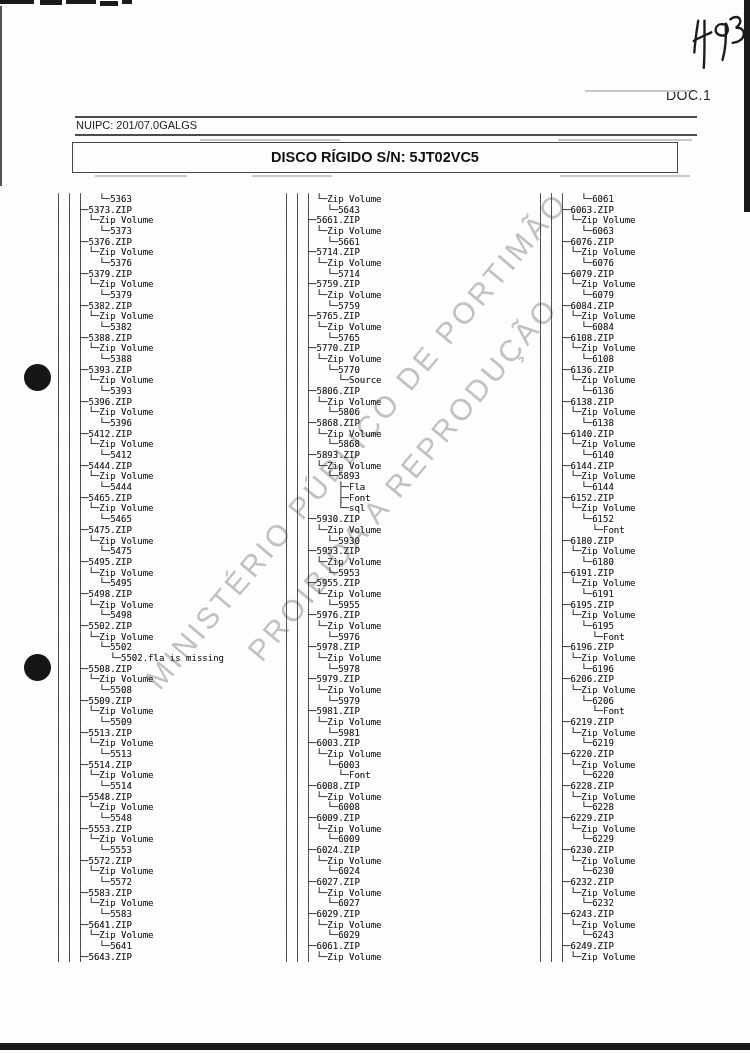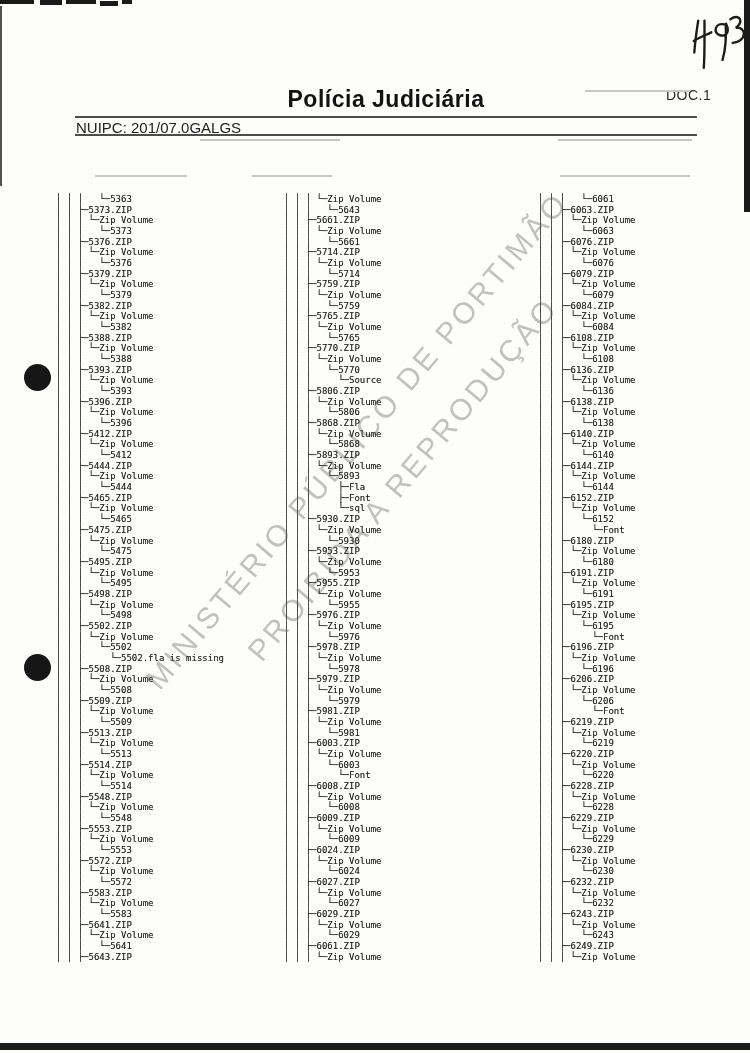--- a/index.html
+++ b/index.html
@@ -8,21 +8,21 @@
     background:#fdfdfc; overflow:hidden;
     font-family:"Liberation Sans", sans-serif;
     color:#1c1c1c;
   }
   
   .handwritten { position:absolute; left:686px; top:12px; }
   .doc-label { position:absolute; left:666px; top:87px; font-size:14px; color:#2a2a2a; letter-spacing:0.5px; }
   .title { position:absolute; left:75px; top:86px; width:622px; text-align:center;
            font-size:23px; font-weight:bold; letter-spacing:0.5px; color:#111; }
   .rule1 { position:absolute; left:75px; top:116px; width:622px; height:2px; background:#4c4c4c; }
-  .nuipc { position:absolute; left:76px; top:119px; font-size:15px; color:#222; }
+  .nuipc { position:absolute; left:76px; top:119px; font-size:11px; color:#222; }
   .rule2 { position:absolute; left:75px; top:134px; width:622px; height:1.5px; background:#4c4c4c; }
   .serial-box { position:absolute; left:72px; top:142px; width:604px; height:29px;
                 border:1.5px solid #454545; }
   .serial-box span { display:block; width:100%; text-align:center; line-height:29px;
                      font-size:14.5px; font-weight:bold; color:#111; }
   
   .tree { position:absolute; top:194px; margin:0;
           font-family:"DejaVu Sans Mono", monospace;
           font-size:9px; line-height:10.67px; color:#262626;
           white-space:pre; text-shadow:0 0 0.4px rgba(40,40,40,0.55); z-index:2; }
@@ -71,25 +71,27 @@
     <g fill="none" stroke="#1c1c1c" stroke-width="2.3" stroke-linecap="round" transform="rotate(-8 30 30)">
       <path d="M15,6 C12,16 9,26 7,36"></path>
       <path d="M8,25 C14,22 20,21 26,19"></path>
       <path d="M21,7 C19,21 17,38 14,52"></path>
       <path d="M39,13 C31,10 27,20 34,23 C41,26 44,19 41,12 C40,24 38,36 33,47"></path>
       <path d="M46,9 C56,4 59,14 50,18 C61,18 59,33 45,32"></path>
     </g>
   </svg>
 
   <div class="doc-label">DOC.1</div>
-  <div class="title">Polícia Judiciária</div>
   <div class="rule1"></div>
   <div class="nuipc">NUIPC: 201/07.0GALGS</div>
   <div class="rule2"></div>
 
+  <div class="serial-box">
+    <span>DISCO RÍGIDO S/N: 5JT02VC5</span>
+  </div>
 
   <pre class="tree col1">│ │ │   └─5363
 │ │ ├─5373.ZIP
 │ │ │ └─Zip Volume
 │ │ │   └─5373
 │ │ ├─5376.ZIP
 │ │ │ └─Zip Volume
 │ │ │   └─5376
 │ │ ├─5379.ZIP
 │ │ │ └─Zip Volume

